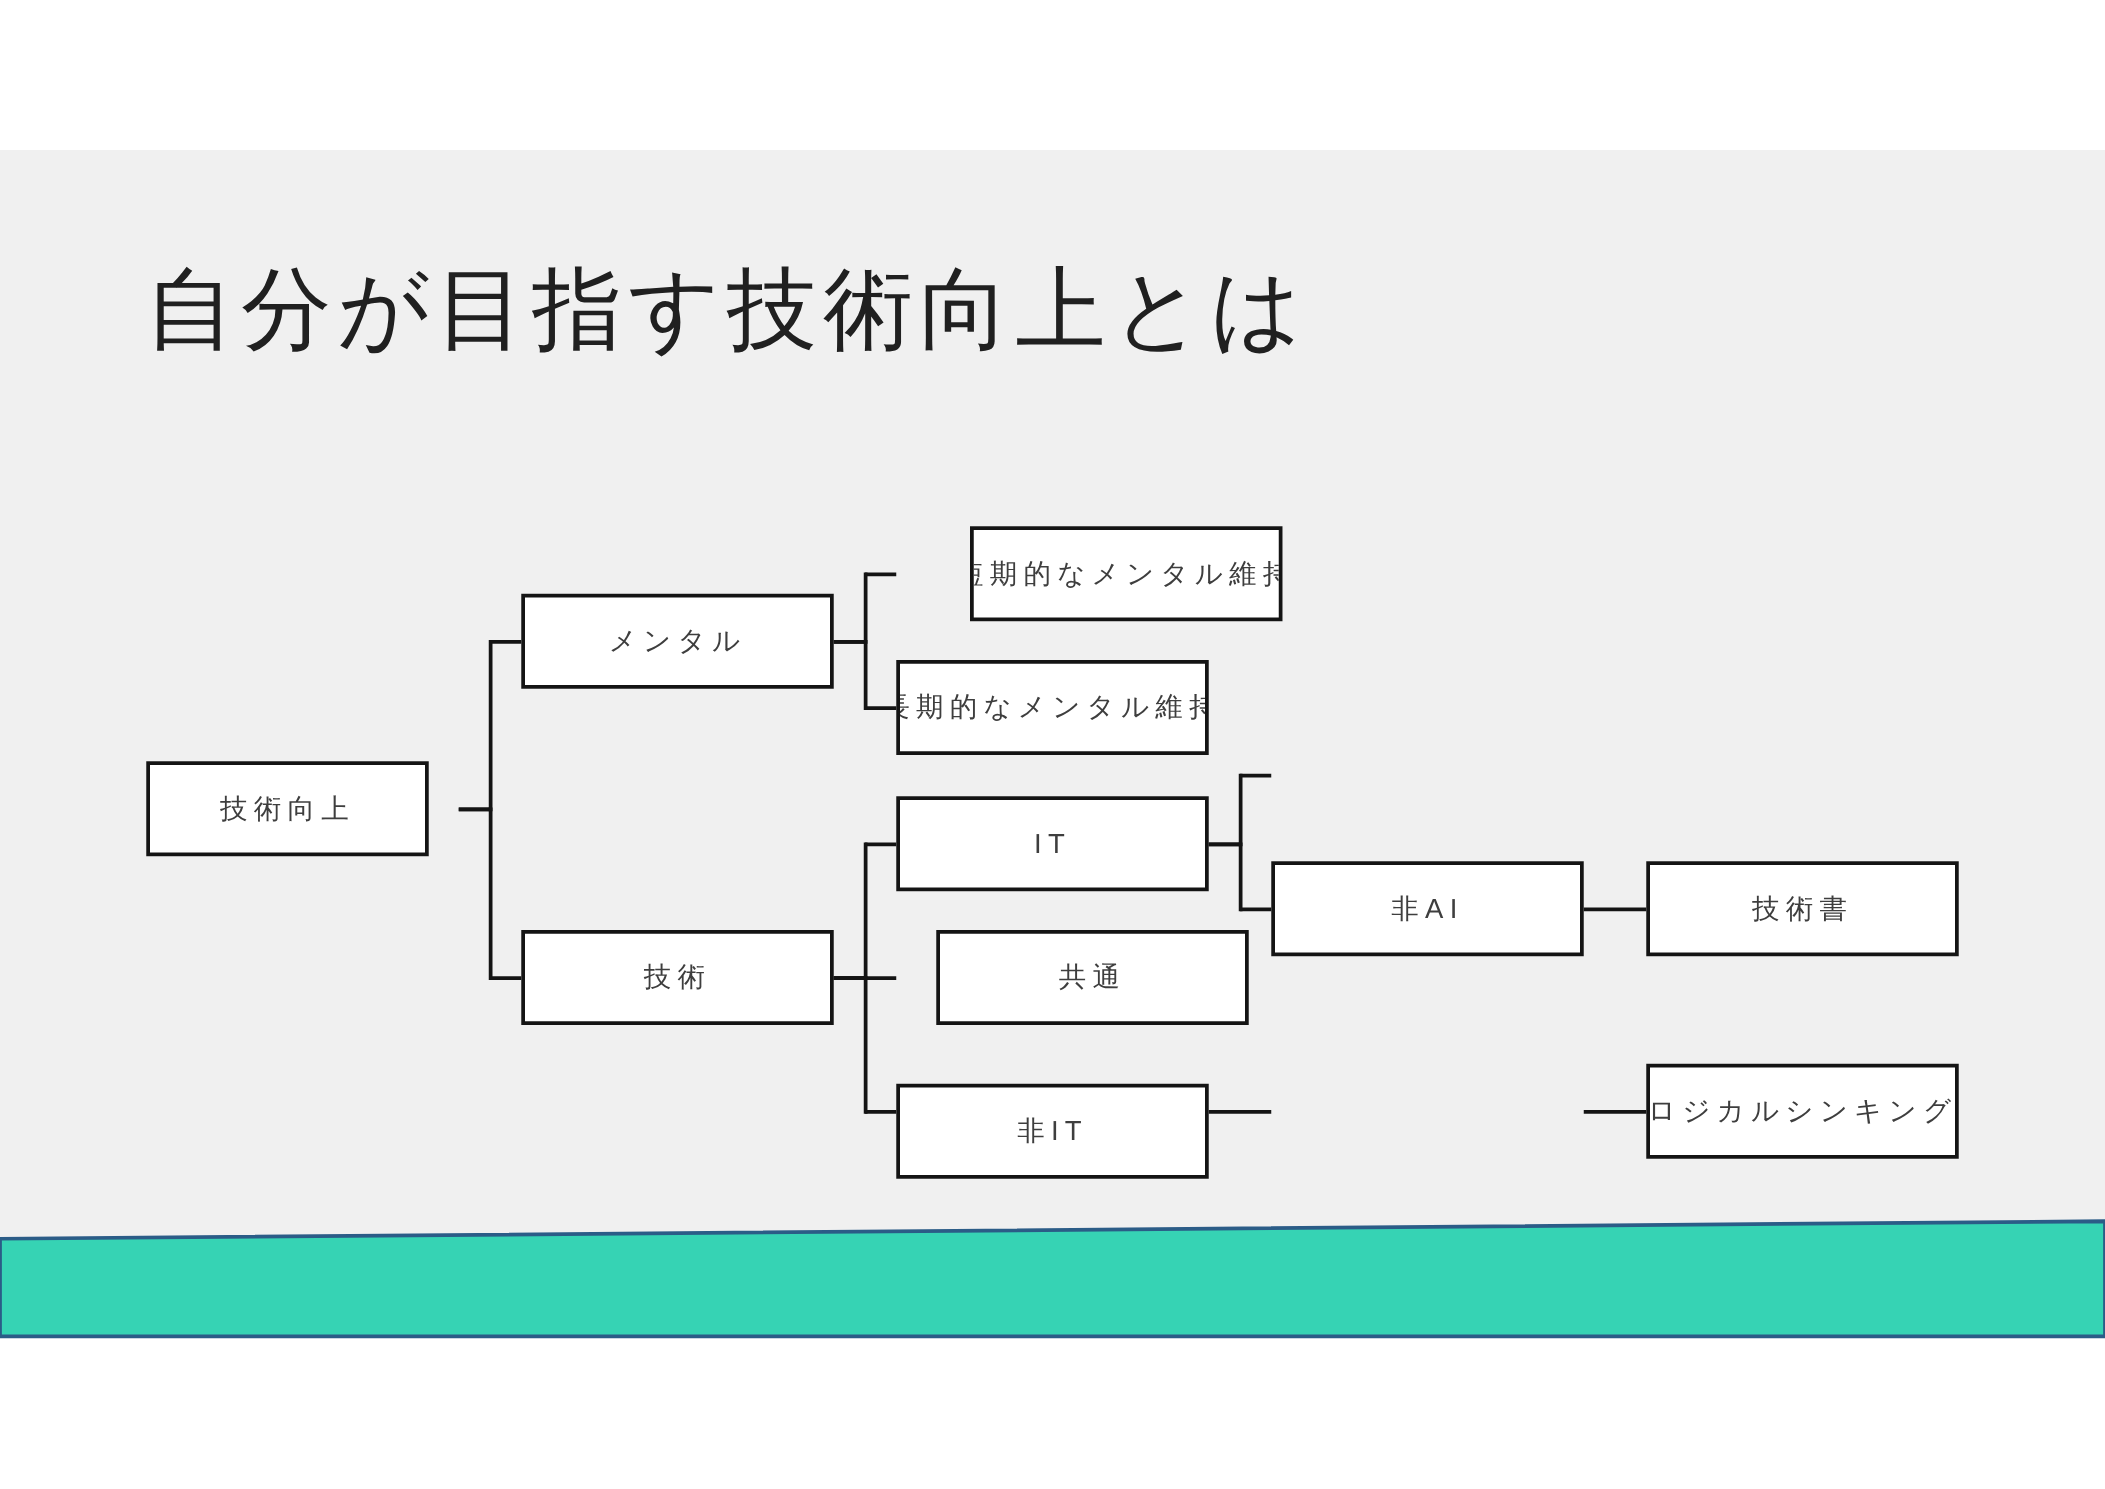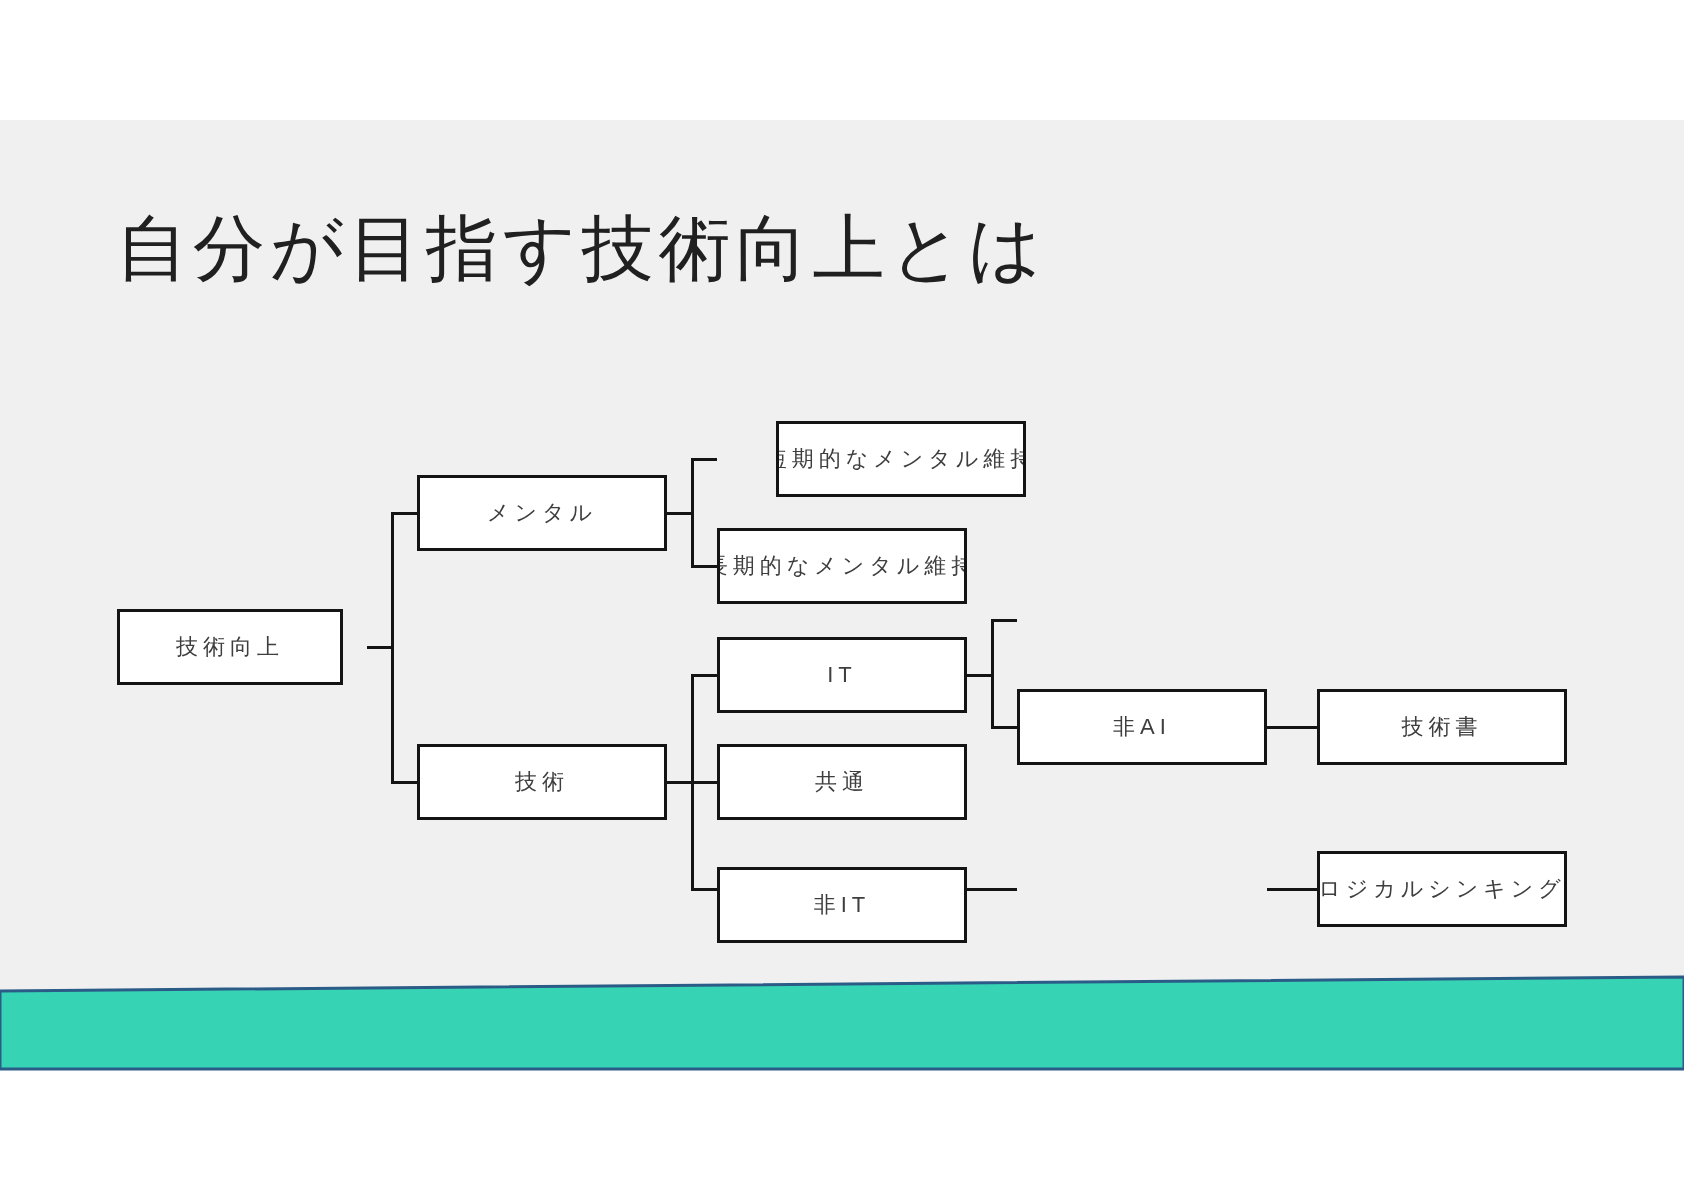--- a/index.html
+++ b/index.html
@@ -73,21 +73,21 @@
 
   <div class="slide-title">自分が目指す技術向上とは</div>
 
   <div class="diagram" id="diagram">
       <div class="node" style="left: 117px; top: 609px; width: 226px; height: 76px;">技術向上</div>
       <div class="node" style="left: 417px; top: 475px; width: 250px; height: 76px;">メンタル</div>
       <div class="node" style="left: 417px; top: 744px; width: 250px; height: 76px;">技術</div>
       <div class="node" style="left: 756px; top: 421px; width: 250px; height: 76px; margin-left: 20px;">短期的なメンタル維持</div>
       <div class="node" style="left: 717px; top: 528px; width: 250px; height: 76px;">長期的なメンタル維持</div>
       <div class="node" style="left: 717px; top: 637px; width: 250px; height: 76px;">IT</div>
-      <div class="node" style="left: 717px; top: 744px; width: 250px; height: 76px;">共通</div>
+      <div class="node" style="left: 749px; top: 744px; width: 250px; height: 76px;">共通</div>
       <div class="node" style="left: 717px; top: 851px; width: 250px; height: 76px; margin-top: 16px;">非IT</div>
       <div class="node" style="left: 1017px; top: 689px; width: 250px; height: 76px;">非AI</div>
       <div class="node" style="left: 1317px; top: 689px; width: 250px; height: 76px;">技術書</div>
       <div class="node" style="left: 1317px; top: 851px; width: 250px; height: 76px;">ロジカルシンキング</div>
       <div class="seg" style="left: 367px; top: 645.5px; width: 25px; height: 3px;"></div>
       <div class="seg" style="left: 390.5px; top: 511.5px; width: 3px; height: 137px;"></div>
       <div class="seg" style="left: 392px; top: 511.5px; width: 25px; height: 3px;"></div>
       <div class="seg" style="left: 367px; top: 645.5px; width: 25px; height: 3px;"></div>
       <div class="seg" style="left: 390.5px; top: 645.5px; width: 3px; height: 138px;"></div>
       <div class="seg" style="left: 392px; top: 780.5px; width: 25px; height: 3px;"></div>

